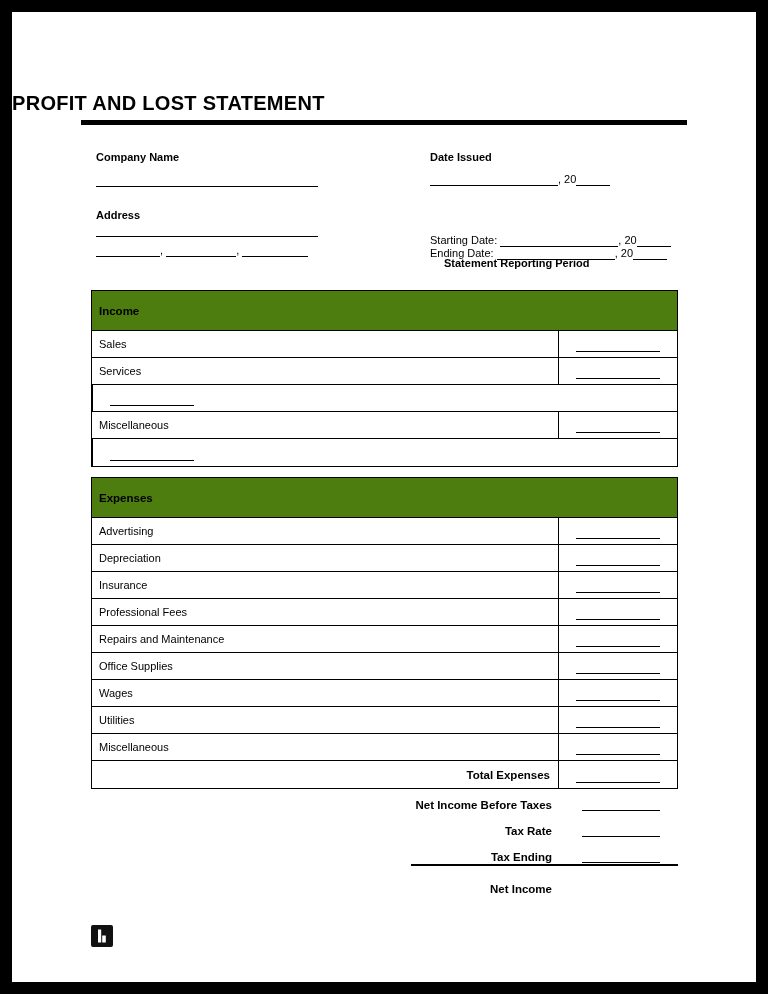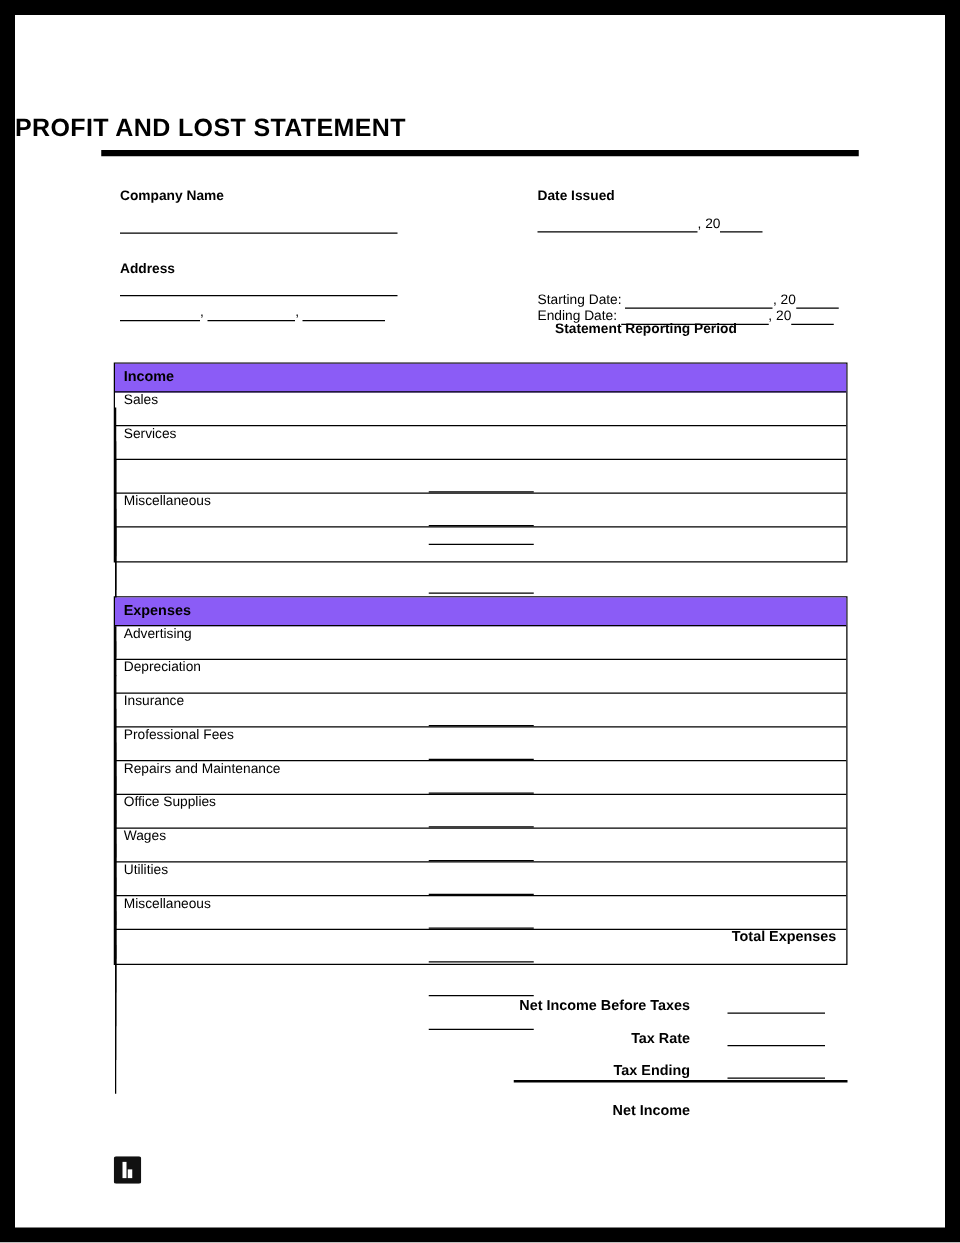--- a/index.html
+++ b/index.html
@@ -36,27 +36,27 @@
   .blank-abs { position: absolute; border-bottom: 1px solid #000; height: 7px; }
   .inline-row { position: absolute; font-size: 11px; line-height: 13px; white-space: nowrap; }
   .inline-row .blank { height: 11px; }
   
   .tbl {
     position: absolute; left: 79px; width: 587px;
     border: 1px solid #000;
     font-size: 11px;
   }
   .tbl-header {
-    height: 23px; background: #8b5cf6;
+    height: 40px; background: #4d7c0f;
     border-bottom: 1px solid #000;
     display: flex; align-items: center;
     padding-left: 7px;
     font-weight: bold; font-size: 11.5px;
   }
-  .tbl-row { display: flex; height: 27px; border-bottom: 1px solid #000; flex-direction: column; }
+  .tbl-row { display: flex; height: 27px; border-bottom: 1px solid #000; }
   .tbl-row:last-child { border-bottom: none; }
   .cell-label {
     flex: 1; display: flex; align-items: center;
     padding-left: 7px;
   }
   .cell-label.total {
     justify-content: flex-end; padding-right: 8px;
     font-weight: bold; font-size: 11.5px;
   }
   .cell-amount {

